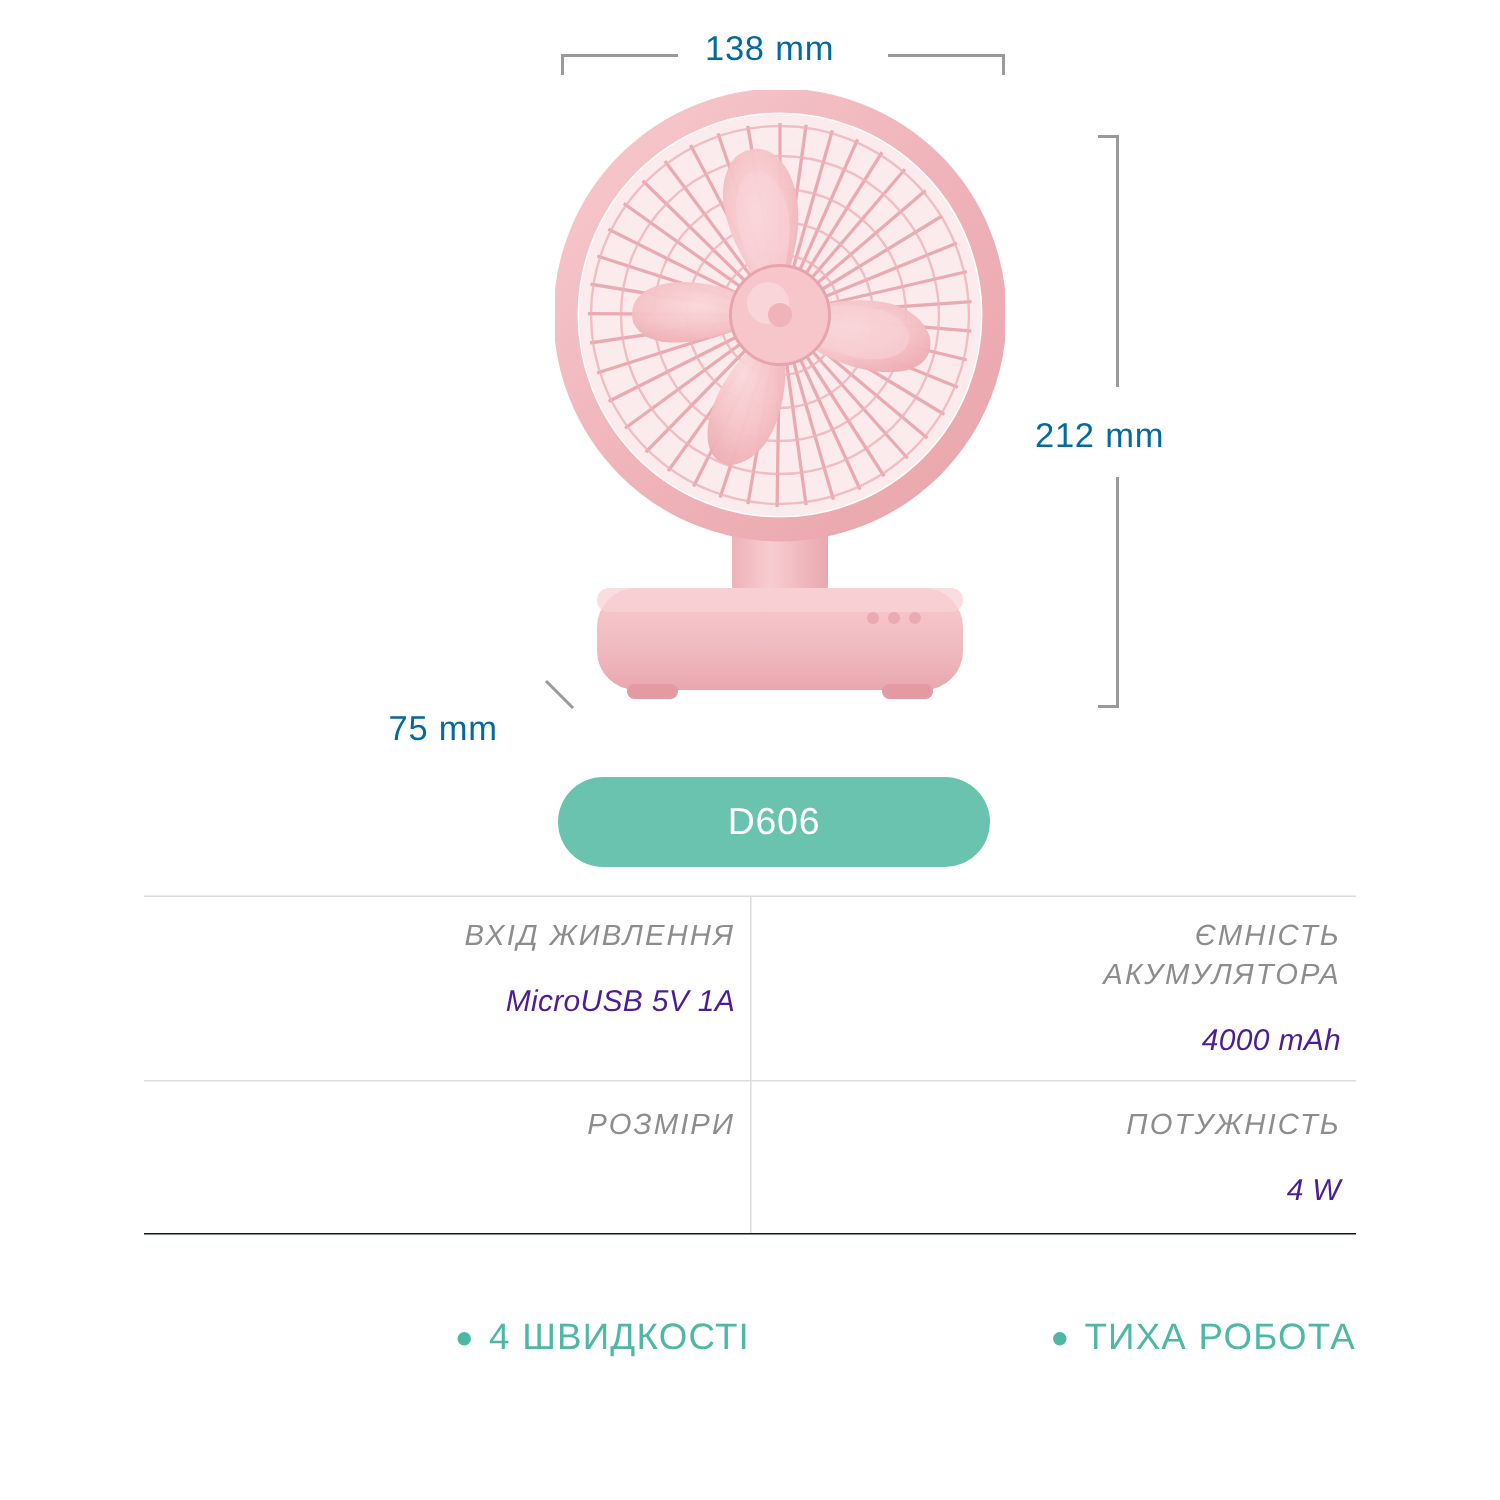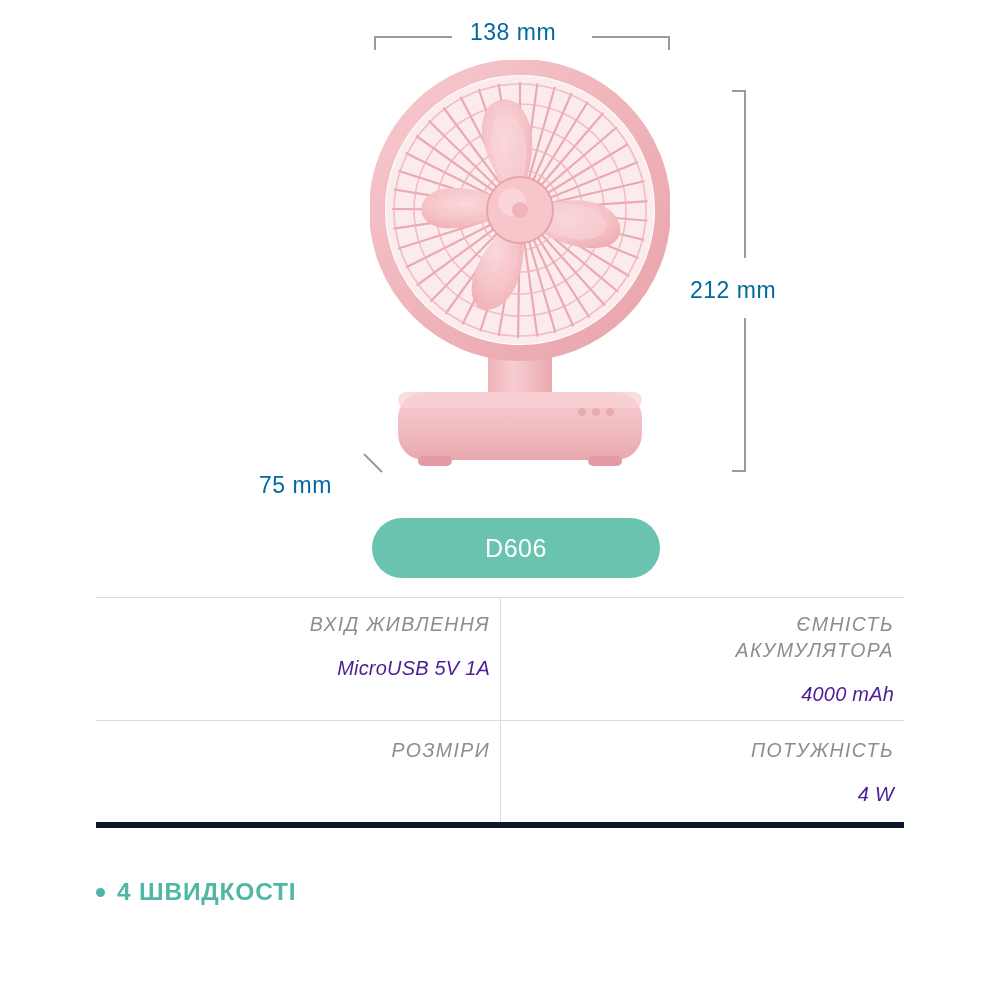--- a/index.html
+++ b/index.html
@@ -103,21 +103,21 @@
   .spec-table {
     position: absolute;
     left: 96px; top: 597px;
     width: 808px;
   }
   .spec-row {
     display: flex;
     width: 100%;
     border-top: 1px solid #dcdcdc;
   }
-  .spec-row:last-child { border-bottom: 6px solid #0f172a; }
+  .spec-row:last-child { border-bottom: 1px solid #0f172a; }
   .spec-cell {
     width: 50%;
     padding: 13px 10px 14px 10px;
     text-align: right;
     font-style: italic;
   }
   .spec-cell + .spec-cell {
     border-left: 1px solid #dcdcdc;
   }
   .spec-title {
@@ -139,25 +139,24 @@
   .features {
     position: absolute;
     left: 96px; top: 878px;
     width: 808px;
     display: flex;
   }
   .feature {
     width: 50%;
     display: flex;
     align-items: center;
-    justify-content: flex-start;
+    justify-content: flex-end;
     color: #4fb8a4;
     font-size: 24.5px;
     letter-spacing: 0.8px;
-    font-weight: bold;
   }
   .feature .dot {
     display: inline-block;
     width: 9px; height: 9px;
     border-radius: 50%;
     background: #4fb8a4;
     margin-right: 12px;
     flex: 0 0 auto;
   }
 </style>
@@ -327,15 +326,19 @@
         <div class="spec-value">4 W</div>
       </div>
     </div>
   </div>
 
   <div class="features">
     <div class="feature">
       <span class="dot"></span>
       <span>4 ШВИДКОСТІ</span>
     </div>
+    <div class="feature">
+      <span class="dot"></span>
+      <span>ТИХА РОБОТА</span>
+    </div>
   </div>
 
 </div>
 
 </body></html>

